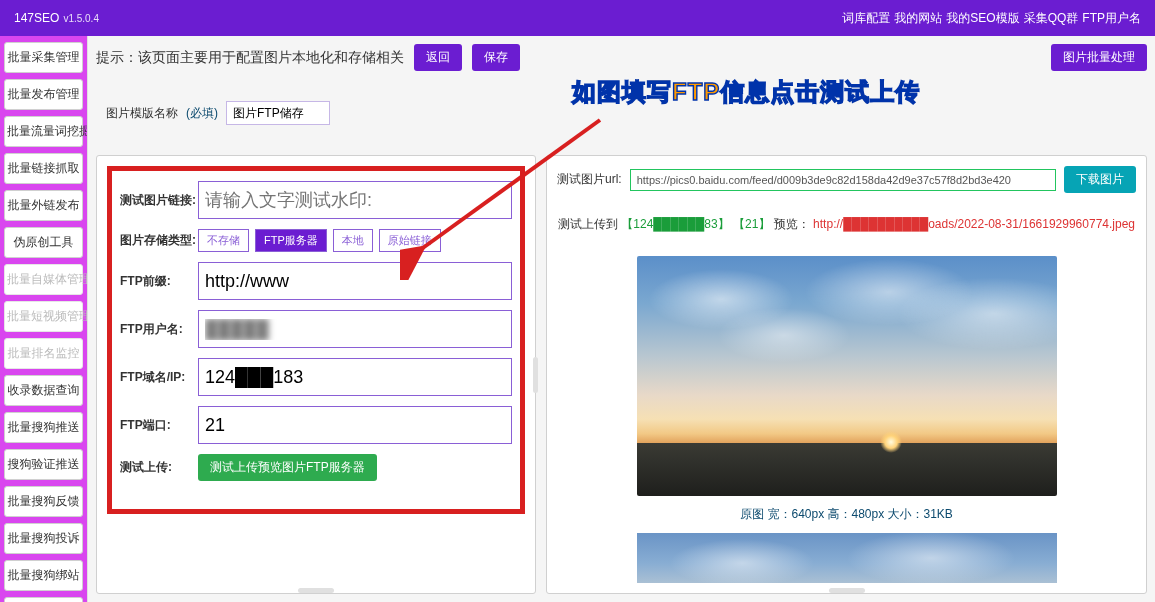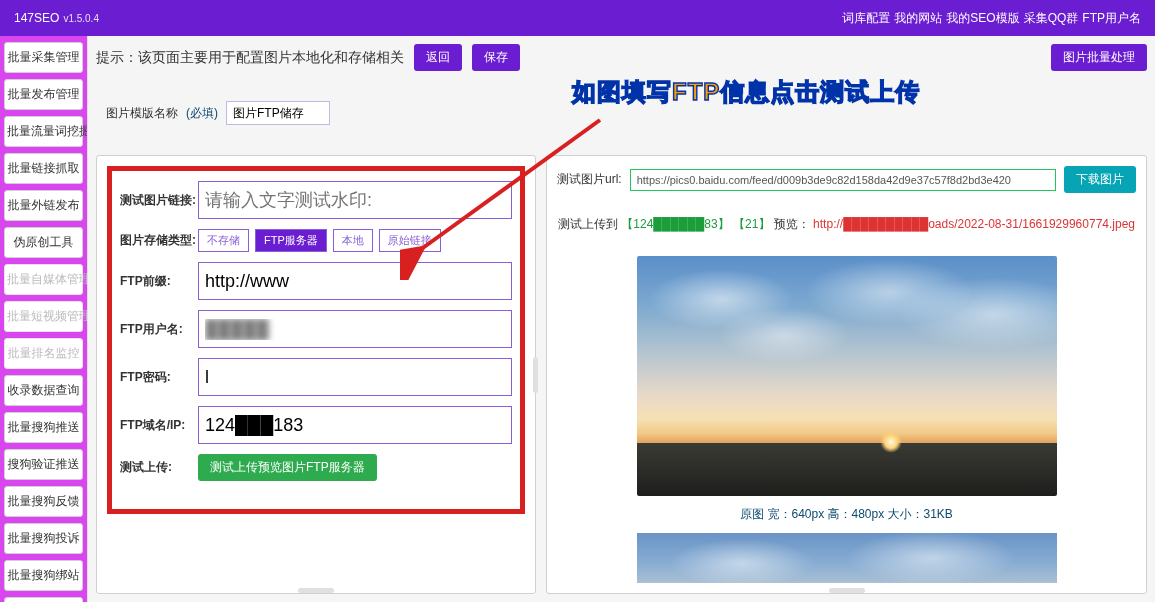--- a/index.html
+++ b/index.html
@@ -124,26 +124,26 @@
           </div>
           <div class="frow">
             <span class="flabel">FTP前缀:</span>
             <input class="finput" value="http://www" style="">
           </div>
           <div class="frow">
             <span class="flabel">FTP用户名:</span>
             <input class="finput blur" value="█████" style="">
           </div>
           <div class="frow">
-            <span class="flabel">FTP密码:</span>
-            <input class="finput" value="l" style="">
+            <span class="flabel">FTP域名/IP:</span>
+            <input class="finput" value="124███183" style="">
           </div>
           <div class="frow">
-            <span class="flabel">FTP域名/IP:</span>
-            <input class="finput" value="124███183" style="">
+            <span class="flabel">FTP端口:</span>
+            <input class="finput" value="21" style="">
           </div>
           <div class="frow">
             <span class="flabel">测试上传:</span>
             <button class="btn green">测试上传预览图片FTP服务器</button>
           </div>
         </div>
         <div class="resize-h"></div>
         <div class="resize-v"></div>
       </div>
 

